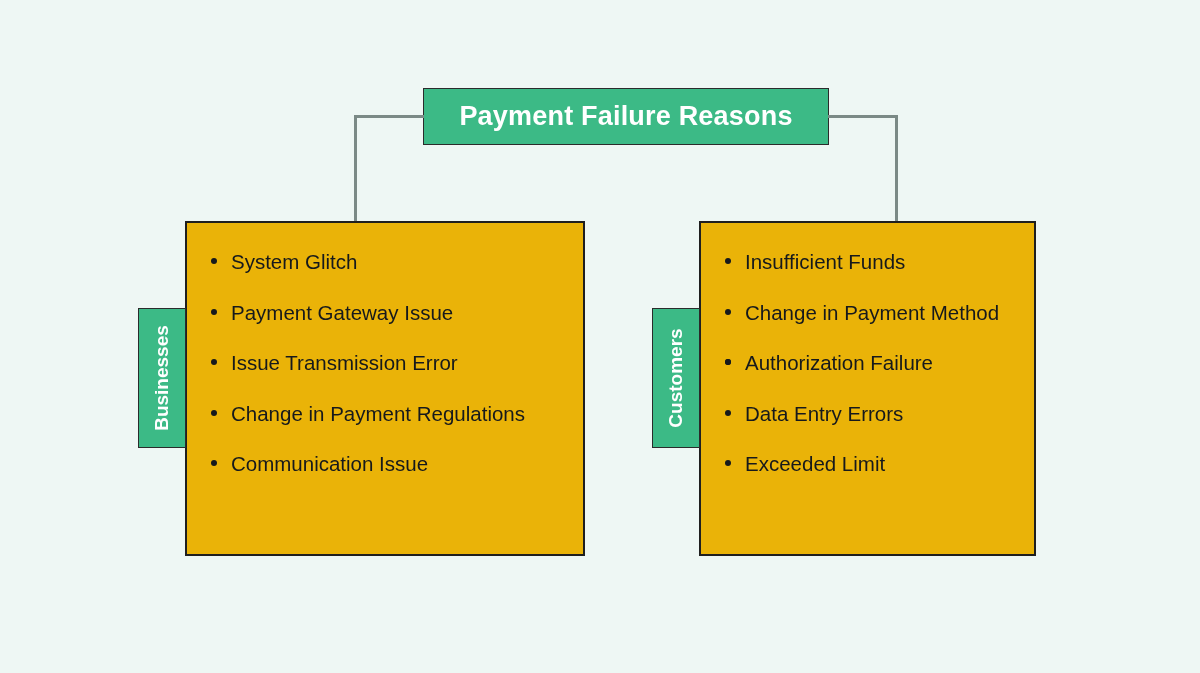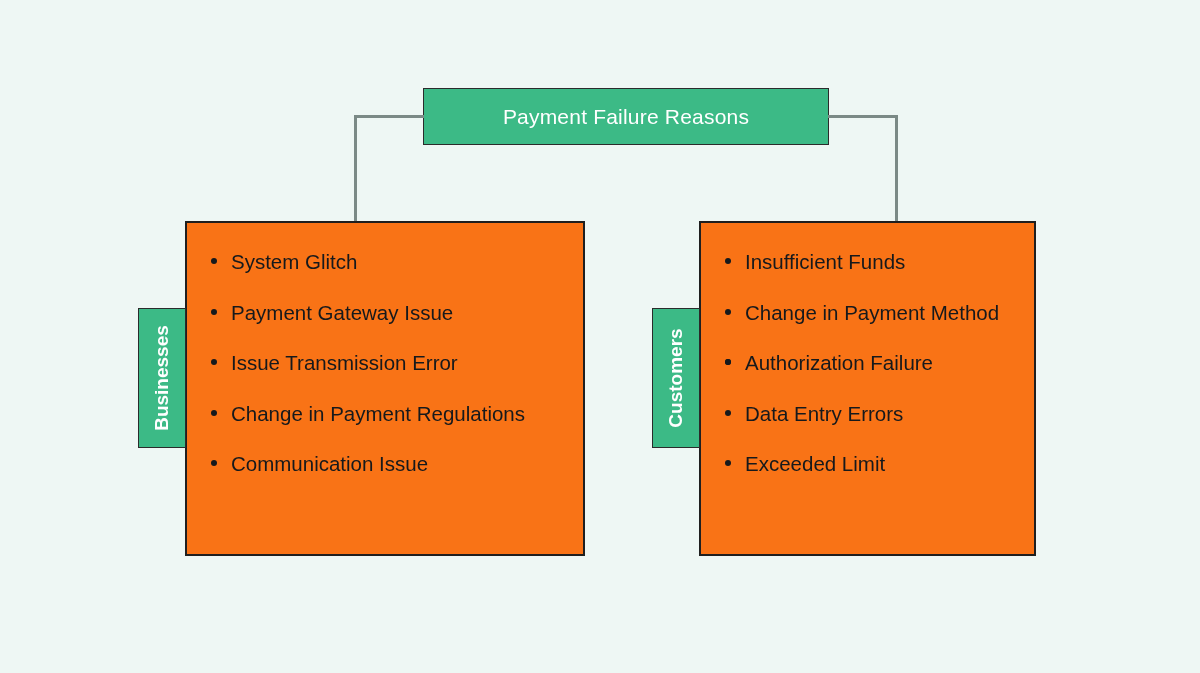--- a/index.html
+++ b/index.html
@@ -29,42 +29,42 @@
     height: 57px;
     background: #3cba86;
     border: 1px solid #2b2b2b;
     box-sizing: border-box;
     display: flex;
     align-items: center;
     justify-content: center;
   }
   .root-title {
     color: #ffffff;
-    font-size: 21px;
-    font-weight: normal;
+    font-size: 27px;
+    font-weight: bold;
     letter-spacing: 0.2px;
     white-space: nowrap;
   }
 
   
   .conn {
     position: absolute;
     background: #7b8a86;
   }
   .conn-h-left  { left: 354px; top: 115px; width: 70px;  height: 3px; }
   .conn-v-left  { left: 354px; top: 115px; width: 3px;   height: 107px; }
   .conn-h-right { left: 828px; top: 115px; width: 70px;  height: 3px; }
   .conn-v-right { left: 895px; top: 115px; width: 3px;   height: 107px; }
 
   
   .panel {
     position: absolute;
     top: 221px;
     height: 335px;
-    background: #f97316;
+    background: #eab308;
     border: 2px solid #1f1f1f;
     box-sizing: border-box;
   }
   .panel-left  { left: 185px; width: 400px; }
   .panel-right { left: 699px; width: 337px; }
 
   .panel-list {
     list-style: none;
     margin: 0;
     padding: 27px 0 0 0;

